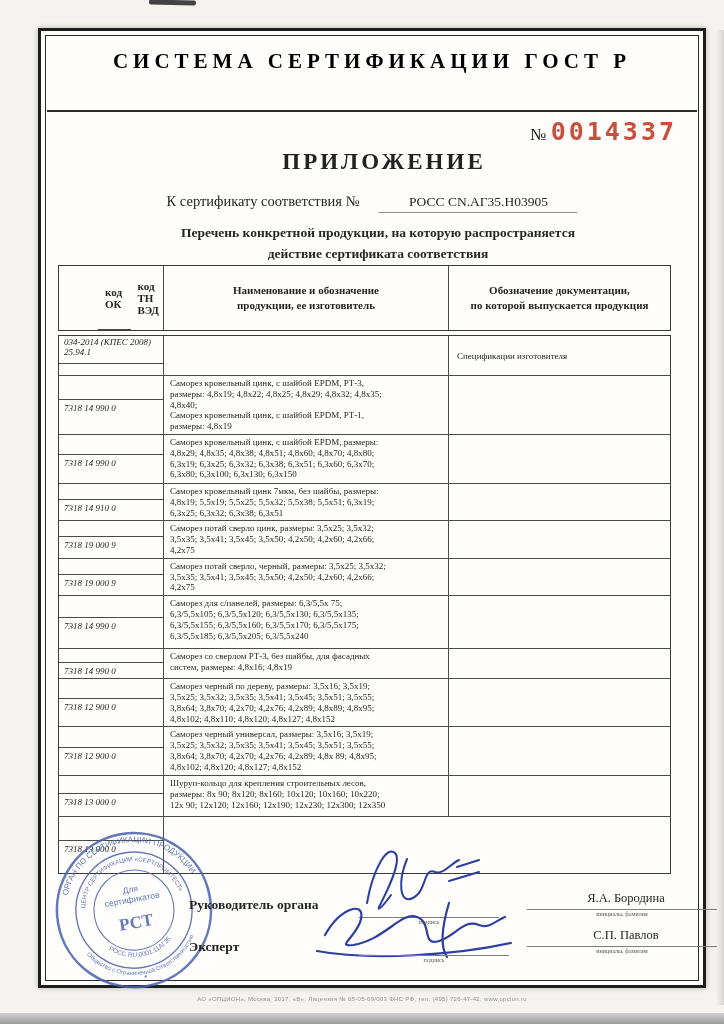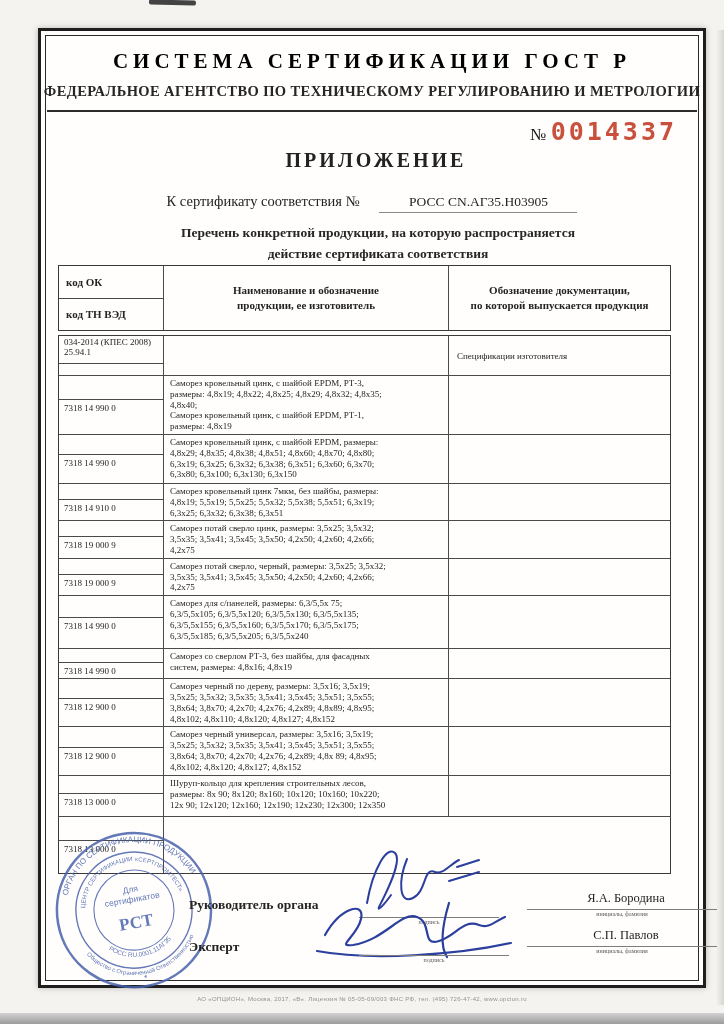--- a/index.html
+++ b/index.html
@@ -34,22 +34,22 @@
   }
   .form-number{
     position:absolute;top:86px;right:26px;font-size:17px;color:#1a1a1a;
     white-space:nowrap;
   }
   .form-number .digits{
     font-family:"DejaVu Sans Mono", monospace;
     font-size:25px;font-weight:bold;color:#c9503c;letter-spacing:3px;
   }
   .appendix-title{
-    position:absolute;top:118px;left:4px;width:100%;text-align:center;
-    font-size:20px;font-weight:bold;letter-spacing:3px;color:#222;
+    position:absolute;top:118px;left:12px;width:100%;text-align:center;
+    font-size:23px;font-weight:bold;letter-spacing:3px;color:#222;
   }
   .cert-line{
     position:absolute;top:160px;left:0;width:100%;
     display:flex;justify-content:center;align-items:flex-end;gap:20px;
     font-size:14.5px;color:#242424;
   }
   .cert-number{
     display:inline-block;min-width:190px;text-align:center;
     font-size:13.5px;padding:0 4px 2px 4px;
     border-bottom:1.2px solid #8a8a8a;
@@ -59,33 +59,33 @@
     position:absolute;top:192px;left:0;width:100%;text-align:center;
     font-size:13.5px;font-weight:bold;line-height:1.55;color:#262626;padding-left:6px;
   }
   
   .tbl-header{
     position:absolute;left:17px;top:234px;width:613px;height:66px;
     border:1.5px solid #3a3a3a;box-sizing:border-box;
     display:grid;grid-template-columns:105px 285px 1fr;
     font-size:11px;font-weight:bold;color:#242424;
   }
-  .tbl-header .hcol1{display:flex;flex-direction:column;border-right:1px solid #4a4a4a;}
+  .tbl-header .hcol1{display:flex;flex-direction:row;border-right:1px solid #4a4a4a;margin-left:39px;}
   .tbl-header .hcol1 .h-ok{flex:1;display:flex;align-items:center;padding-left:7px;border-bottom:1px solid #4a4a4a;}
   .tbl-header .hcol1 .h-tn{flex:1;display:flex;align-items:center;padding-left:7px;}
   .tbl-header .hcol2{border-right:1px solid #4a4a4a;display:flex;align-items:center;justify-content:center;text-align:center;white-space:pre-line;line-height:1.4;}
   .tbl-header .hcol3{display:flex;align-items:center;justify-content:center;text-align:center;white-space:pre-line;line-height:1.4;}
   .tbl-body{
     position:absolute;left:17px;top:304px;width:613px;
     border:1.5px solid #3a3a3a;box-sizing:border-box;
     font-size:9px;color:#242424;
   }
   .t-row{display:grid;grid-template-columns:105px 285px 1fr;border-bottom:1px solid #4a4a4a;}
   .t-row:last-child{border-bottom:none;}
-  .code-col{display:flex;flex-direction:column;border-right:1px solid #4a4a4a;}
+  .code-col{display:flex;flex-direction:column;border-right:1px solid #4a4a4a;font-style:italic;}
   .code-top{flex:0 0 36%;border-bottom:1px solid #4a4a4a;padding:1px 3px 1px 5px;white-space:pre-line;line-height:1.15;}
   .code-bottom{flex:1;padding:3px 3px 1px 5px;}
   .t-row.row-first .code-top{flex:0 0 63%;}
   .prod-cell{border-right:1px solid #4a4a4a;padding:2px 4px 2px 6px;white-space:pre-line;line-height:1.2;}
   .doc-cell{display:flex;align-items:center;padding:2px 4px 2px 8px;font-size:9px;}
   
   .sig-role{position:absolute;font-size:13.5px;font-weight:bold;color:#242424;white-space:nowrap;}
   .sig-line{position:absolute;border-bottom:1.1px solid #7d7d7d;}
   .sig-caption{position:absolute;font-size:6px;color:#5d5d5d;text-align:center;}
   .sig-name{position:absolute;font-size:12.5px;color:#242424;text-align:center;}
@@ -101,21 +101,20 @@
   .scan-band-bottom{position:absolute;left:0;top:1013px;width:724px;height:11px;background:linear-gradient(#d2d2d2,#9c9c9c);}
   .scan-edge-right{position:absolute;left:716px;top:30px;width:8px;height:975px;background:linear-gradient(90deg,rgba(0,0,0,0),rgba(0,0,0,.12));}
 </style>
 </head>
 <body>
 
 <div class="page">
   <div class="frame-inner"></div>
 
   <div class="doc-title">СИСТЕМА СЕРТИФИКАЦИИ ГОСТ Р</div>
-  <div class="doc-subtitle">ФЕДЕРАЛЬНОЕ АГЕНТСТВО ПО ТЕХНИЧЕСКОМУ РЕГУЛИРОВАНИЮ И МЕТРОЛОГИИ</div>
   <div class="head-divider"></div>
 
   <div class="form-number">
     <span>№</span>
     <span class="digits">0014337</span>
   </div>
 
   <div class="appendix-title">ПРИЛОЖЕНИЕ</div>
 
   <div class="cert-line">

